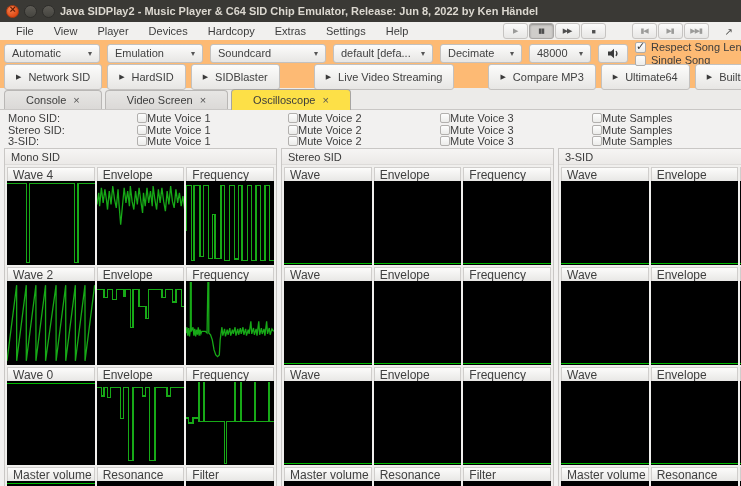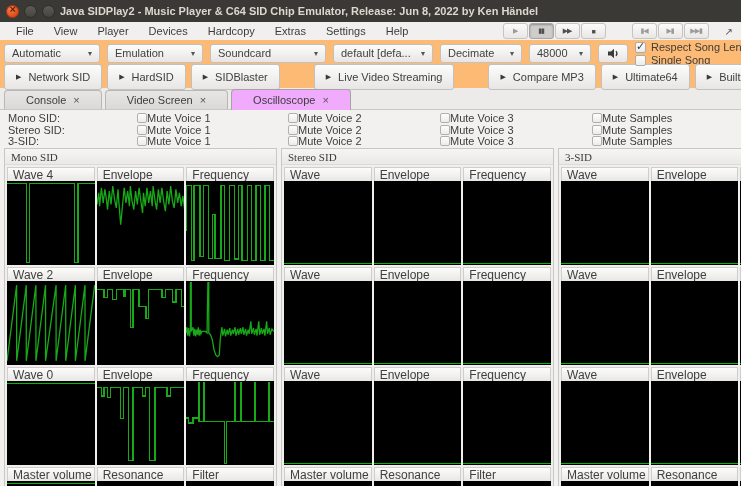--- a/index.html
+++ b/index.html
@@ -47,36 +47,36 @@
              white-space:nowrap; flex:none; }
   .run-glyph { font-size:7px; color:#3a3a3a; }
   .gap-lg { width:24px; flex:none; }
 
   
   .tabbar { height:22px; background:#ecebe9; display:flex; align-items:flex-end; padding-left:4px;
             border-bottom:1px solid #c9c7c5; }
   .tab { height:19px; padding:0 21px; display:flex; align-items:center; gap:7px; font-size:11px; color:#3c3c3c;
          border:1px solid #b9b7b5; border-bottom:none; border-radius:4px 4px 0 0;
          background:linear-gradient(#e7e6e4,#dbd9d7); margin-right:3px; white-space:nowrap; }
-  .tab.active { background:#f0abfc; height:21px; border-color:#a6a4a2; margin-bottom:-1px; }
+  .tab.active { background:#fde047; height:21px; border-color:#a6a4a2; margin-bottom:-1px; }
   .tab-close { font-size:11px; color:#555; }
 
   
   .mute-area { height:37px; background:#f2f1f0; padding-top:2px; font-size:11px; color:#3d3d3d; }
   .mute-row { display:grid; grid-template-columns:129px 151px 152px 152px auto; align-items:center;
               height:11.6px; padding-left:8px; }
   .mute-opt { display:flex; align-items:center; white-space:nowrap; }
   .mute-cb { width:10px; height:10px; border:1px solid #b2b0ae; border-radius:2px;
              background:linear-gradient(#fdfdfd,#ececea); flex:none; }
 
   
   .scope-area { display:flex; gap:4px; padding:1px 0 0 4px; height:339px; overflow:hidden; align-items:flex-start; }
   .panel { width:273px; flex:none; background:#f0efed; border:1px solid #c9c7c5; height:425px; }
   .panel-header { height:16px; font-size:11px; color:#3a3a3a; padding:2px 0 0 6px;
-                  background:linear-gradient(#f6f5f4,#ebe9e7); border-bottom:1px solid #dddbd9; white-space:nowrap;font-family:Liberation Serif, serif; }
+                  background:linear-gradient(#f6f5f4,#ebe9e7); border-bottom:1px solid #dddbd9; white-space:nowrap; }
   .panel-grid { display:grid; grid-template-columns:repeat(3,1fr); column-gap:2px; row-gap:2px; padding:2px; }
   .cell { display:flex; flex-direction:column; }
   .cell-label { height:14px; font-size:12px; color:#3f3f3f; padding-left:5px;
                 background:linear-gradient(#fcfcfb,#e8e7e5); border:1px solid #d0cecc; border-bottom:none;
                 display:flex; align-items:center; white-space:nowrap; overflow:hidden; }
   .cell-canvas { height:84px; background:#000; }
   .cell-canvas svg { width:100%; height:100%; display:block; }
   .cell-canvas polyline { fill:none; stroke-width:1.3px; vector-effect:non-scaling-stroke; }
 </style>
 </head>

